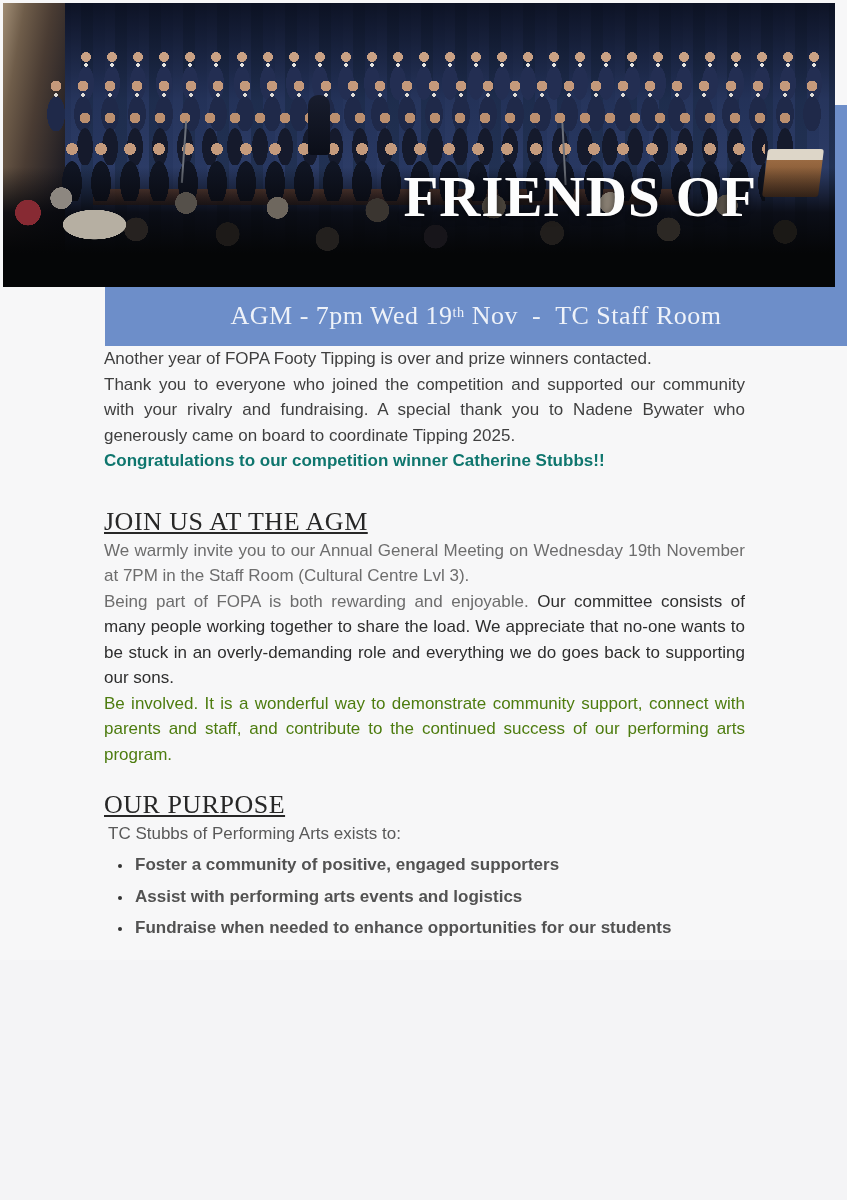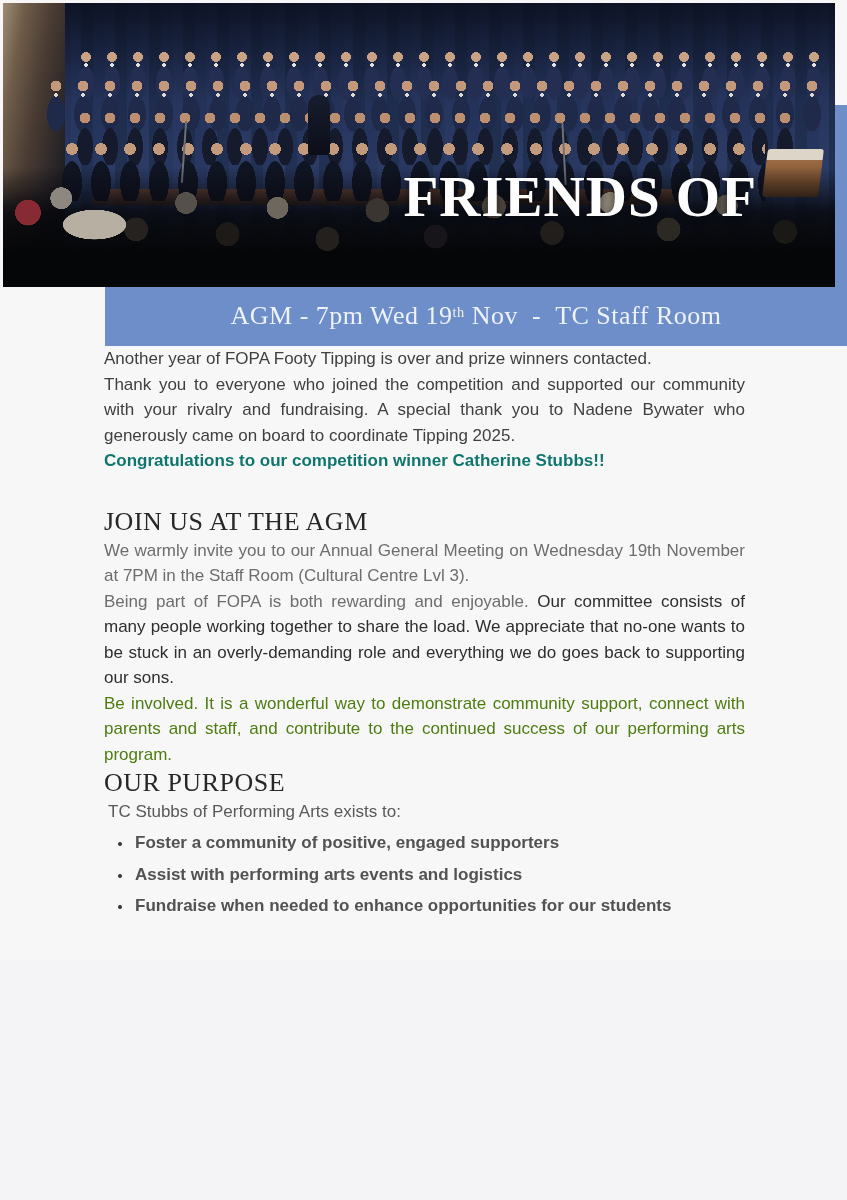--- a/index.html
+++ b/index.html
@@ -69,28 +69,28 @@
   .hero-title{position:absolute;right:90px;top:168px;text-align:right;color:#fdfdfd;
     font-family:"Liberation Serif","DejaVu Serif",serif;font-weight:700;font-size:57px;line-height:57px;
     letter-spacing:1px;text-shadow:0 2px 7px rgba(0,0,0,.55);white-space:nowrap;}
 
   
   .content{position:absolute;left:104px;top:346px;width:641px;}
   .content p{margin:0;text-align:justify;}
   .intro{margin-top:36px;font-size:17px;line-height:25.5px;color:#3f3f3f;}
   .congrats{font-size:17px;line-height:25.5px;font-weight:700;color:#0f766e;text-align:left;}
   h2{margin:0;font-family:"Liberation Serif","DejaVu Serif",serif;font-weight:400;color:#272727;
-     font-size:26px;line-height:32px;letter-spacing:.5px;}
+     font-size:26px;line-height:32px;letter-spacing:.5px;text-decoration:underline;}
   .h2-join{margin-top:32px;}
   .p-invite{margin-top:8px;font-size:17px;line-height:25.5px;color:#6d6d6d;}
   .p-being{margin-top:18px;font-size:17px;line-height:25.5px;}
   .t-light{color:#6d6d6d;}
   .t-dark{color:#2e2e2e;}
   .p-involved{margin-top:20px;font-size:17px;line-height:25.5px;color:#4d7c0f;}
-  .h2-purpose{}
+  .h2-purpose{margin-top:22px;}
   .p-exists{margin-top:6px;padding-left:4px;font-size:17px;line-height:25px;color:#595959;text-align:left !important;}
   ul.purpose{margin:6px 0 0 29px;padding:0;font-weight:bold;}
   ul.purpose li{font-size:17px;line-height:25.5px;color:#525252;margin-bottom:6px;padding-left:2px;}
   ul.purpose li::marker{color:#333;font-size:14px;}
 
   
   .bottom-banner{position:absolute;left:75px;right:0;top:1008px;height:101px;background:#336db6;
     color:#f2f5fa;font-family:"Liberation Serif","DejaVu Serif",serif;font-size:26px;line-height:34px;
     padding:17px 0 0 68px;box-sizing:border-box;letter-spacing:.5px;white-space:pre-wrap;}
 </style>

